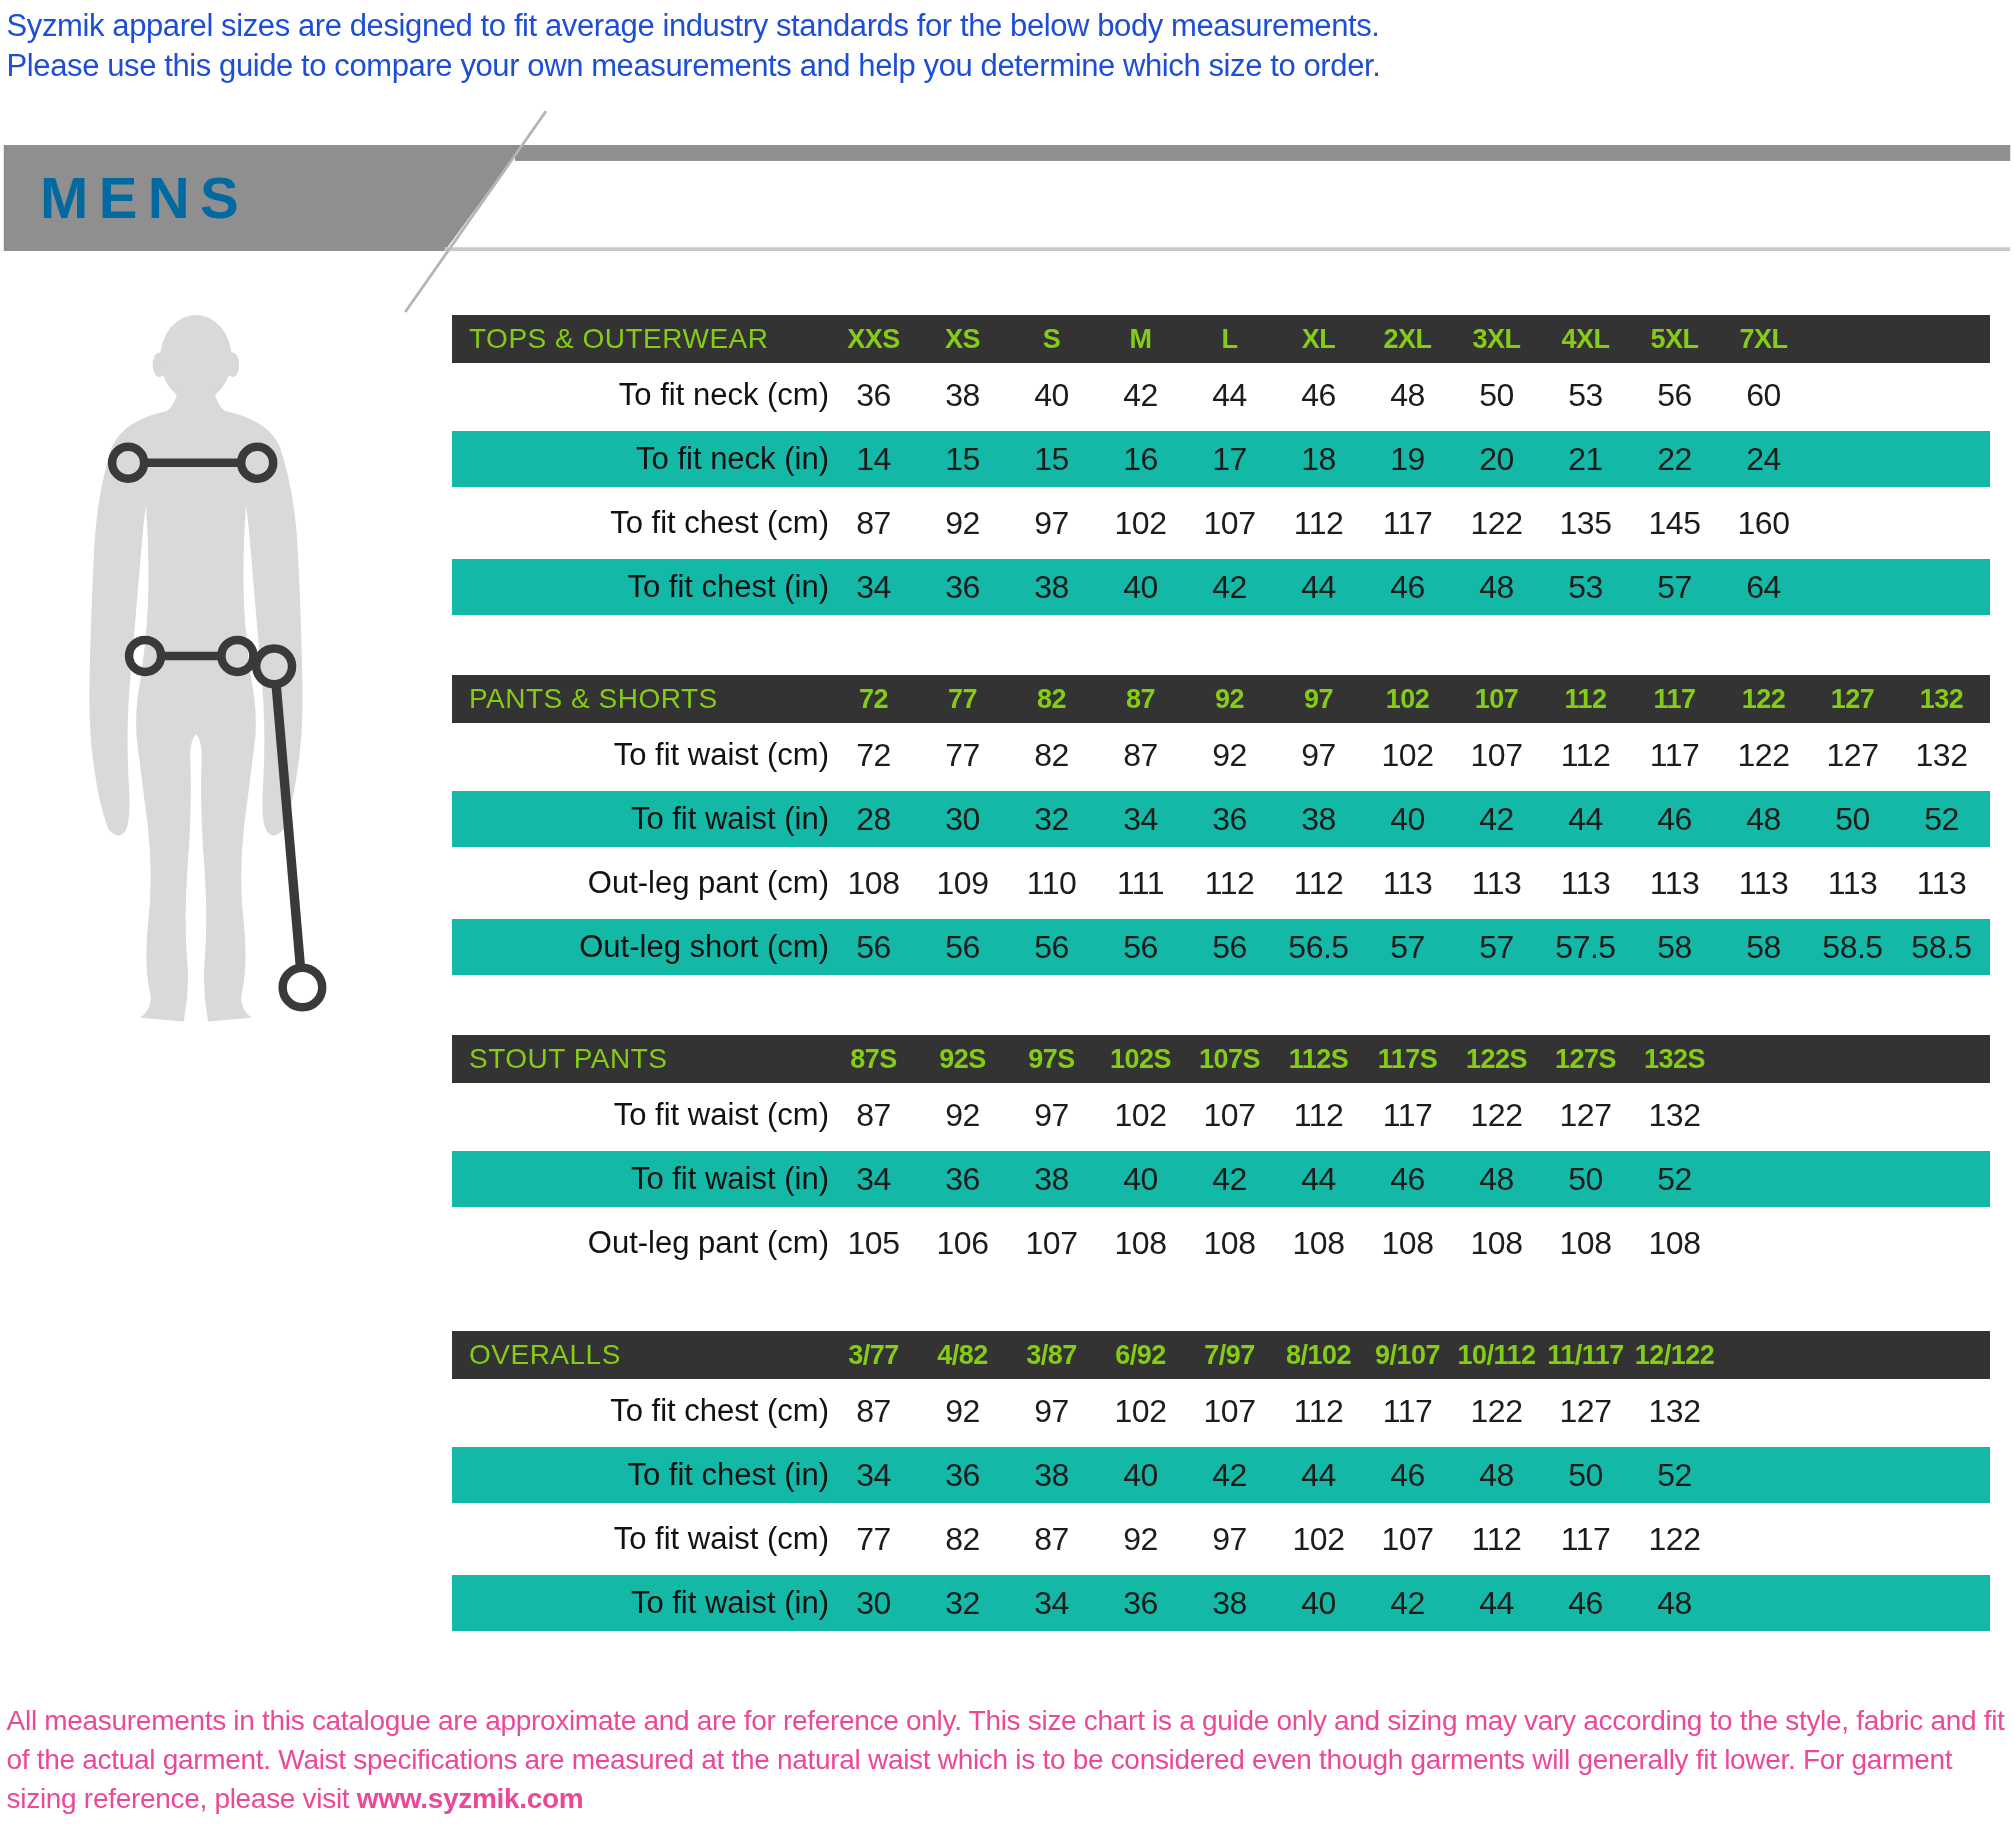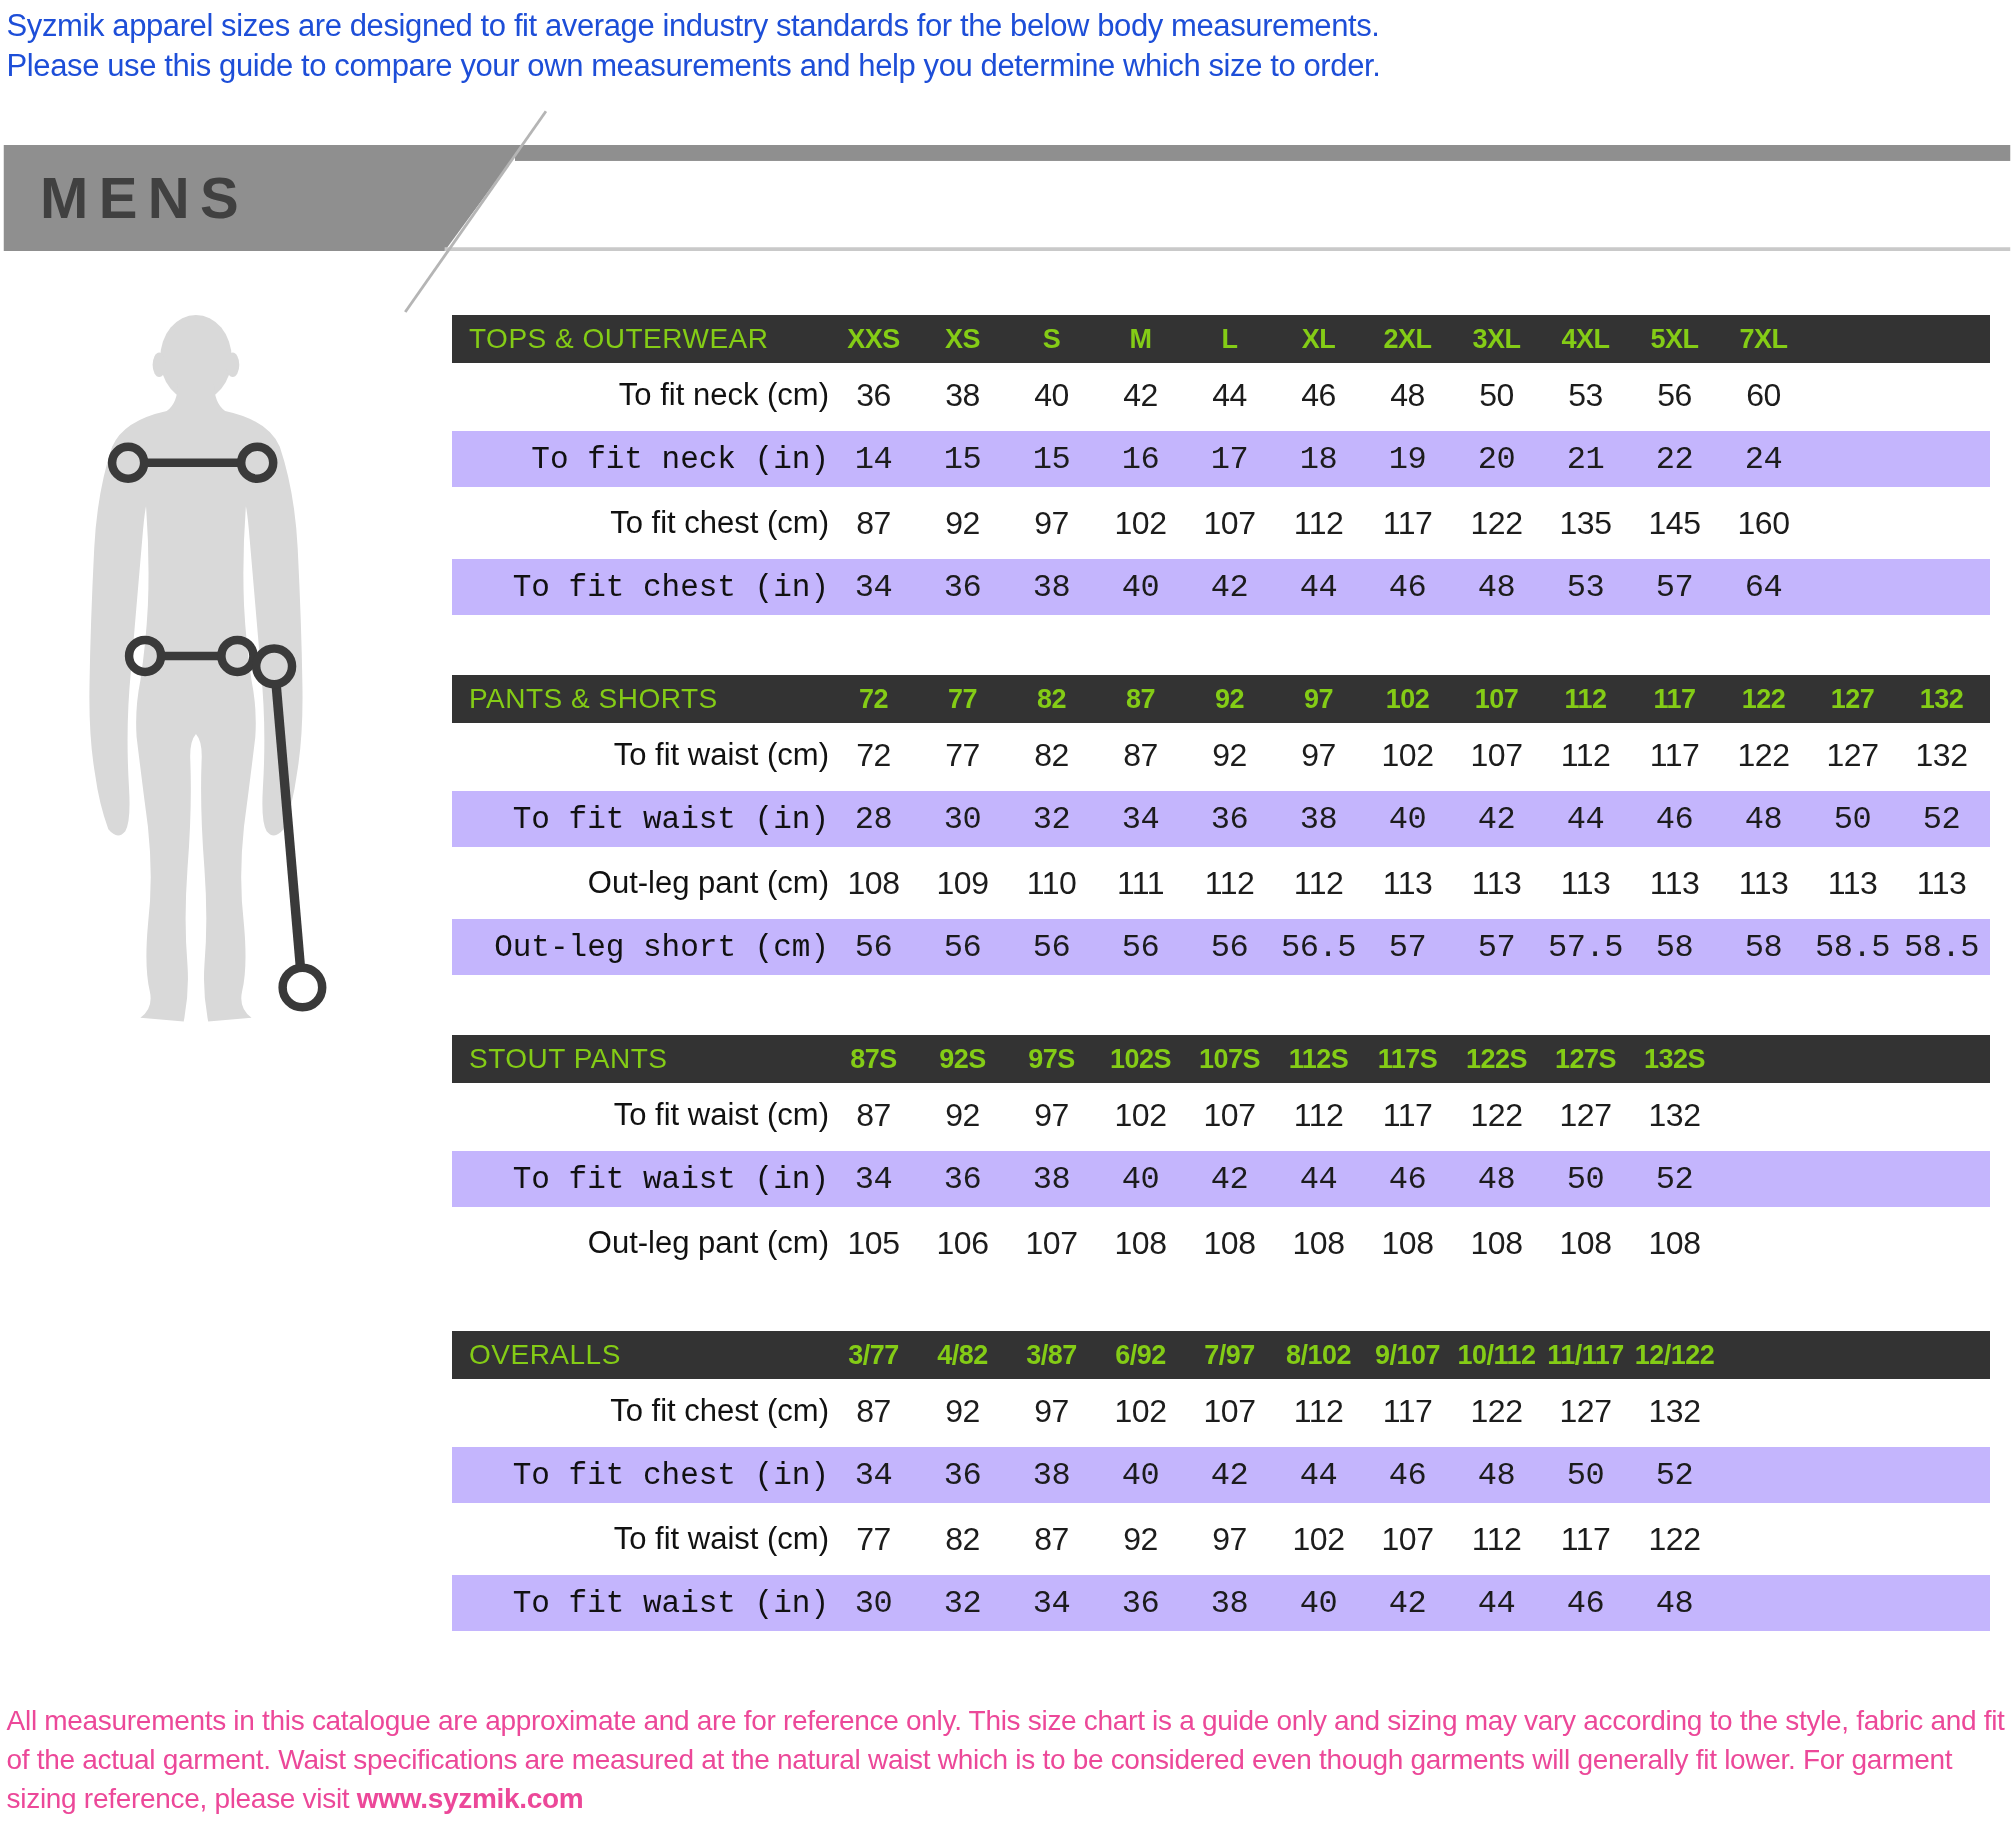--- a/index.html
+++ b/index.html
@@ -7,32 +7,32 @@
     position:relative;width:2014px;height:1825px;background:#ffffff;overflow:hidden;
     font-family:"Liberation Sans","DejaVu Sans",sans-serif;color:#151515;
   }
   
   .intro{position:absolute;left:6.6px;top:5.6px;font-size:31px;line-height:40px;letter-spacing:-0.4px;color:#1d4ed8;}
   
   .banner{position:absolute;left:0;top:145px;width:2014px;height:106px;}
   .banner svg{position:absolute;left:0;top:0;overflow:visible;}
   .mens{
     position:absolute;left:40px;top:50%;transform:translateY(-50%);
-    color:#404040;font-size:58px;font-weight:bold;letter-spacing:10.4px;line-height:1;
+    color:#0369a1;font-size:58px;font-weight:bold;letter-spacing:10.4px;line-height:1;
   }
   
   #figure{position:absolute;left:80px;top:313px;}
   
   #tables{position:absolute;left:452px;top:315px;width:1538px;}
   .table{margin-bottom:56px;}
   .thead{display:flex;height:48px;background:#333333;color:#84cc16;align-items:center;}
   .tlabel{width:377px;padding-left:17px;font-size:28px;letter-spacing:0.5px;font-weight:normal;box-sizing:border-box;}
   .tcell{width:89px;text-align:center;font-size:27px;font-weight:bold;letter-spacing:-0.5px;flex-shrink:0;}
   .trow{display:flex;height:64px;align-items:center;box-sizing:border-box;}
-  .trow.gray{background:#c4b5fd;border-top:4.7px solid #ffffff;border-bottom:4.7px solid #ffffff;font-family:Liberation Mono, monospace;}
+  .trow.gray{background:#14b8a6;border-top:4.7px solid #ffffff;border-bottom:4.7px solid #ffffff;}
   .rlabel{width:377px;padding-left:17px;font-size:31px;color:#111111;box-sizing:border-box;text-align:right;}
   .vcell{width:89px;text-align:center;font-size:32px;color:#1c1c1c;letter-spacing:-0.5px;flex-shrink:0;}
   
   .footer{position:absolute;left:6.6px;top:1701px;width:2004px;font-size:28px;line-height:39px;letter-spacing:-0.3px;color:#ec4899;margin:0;}
   .footer .bold{font-weight:bold;}
 </style>
 </head>
 <body>
 
 <div id="canvas">

